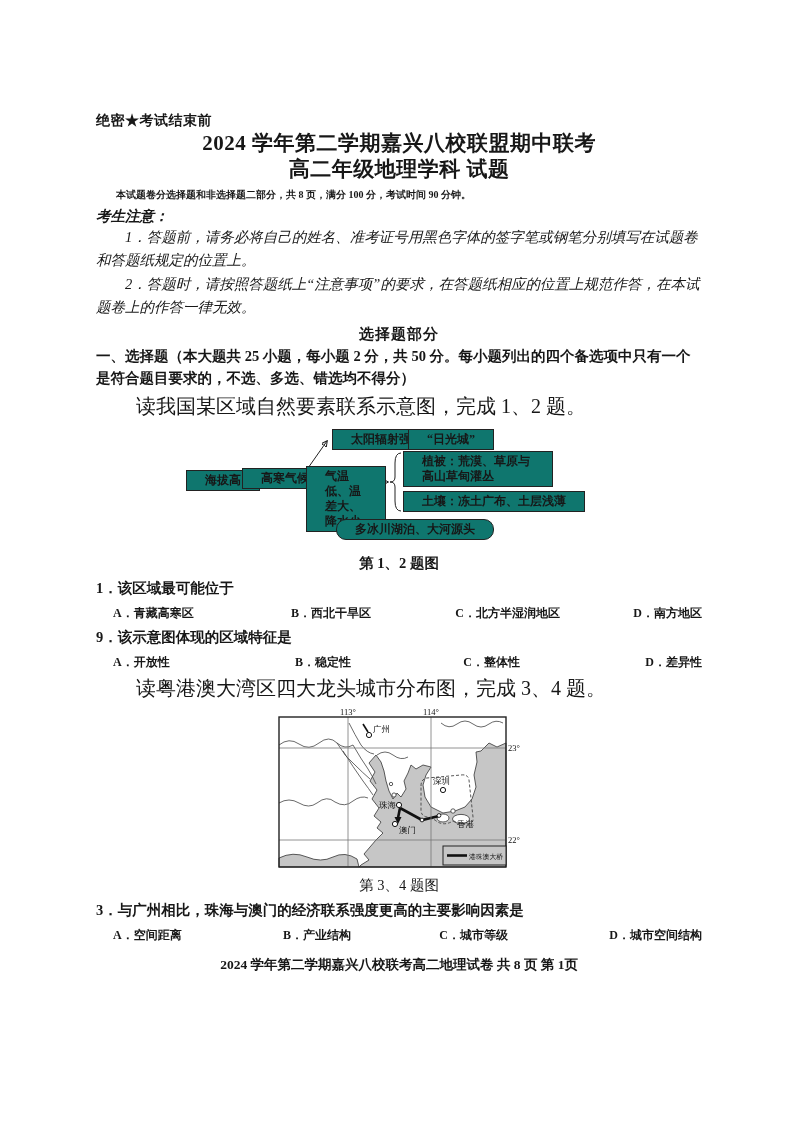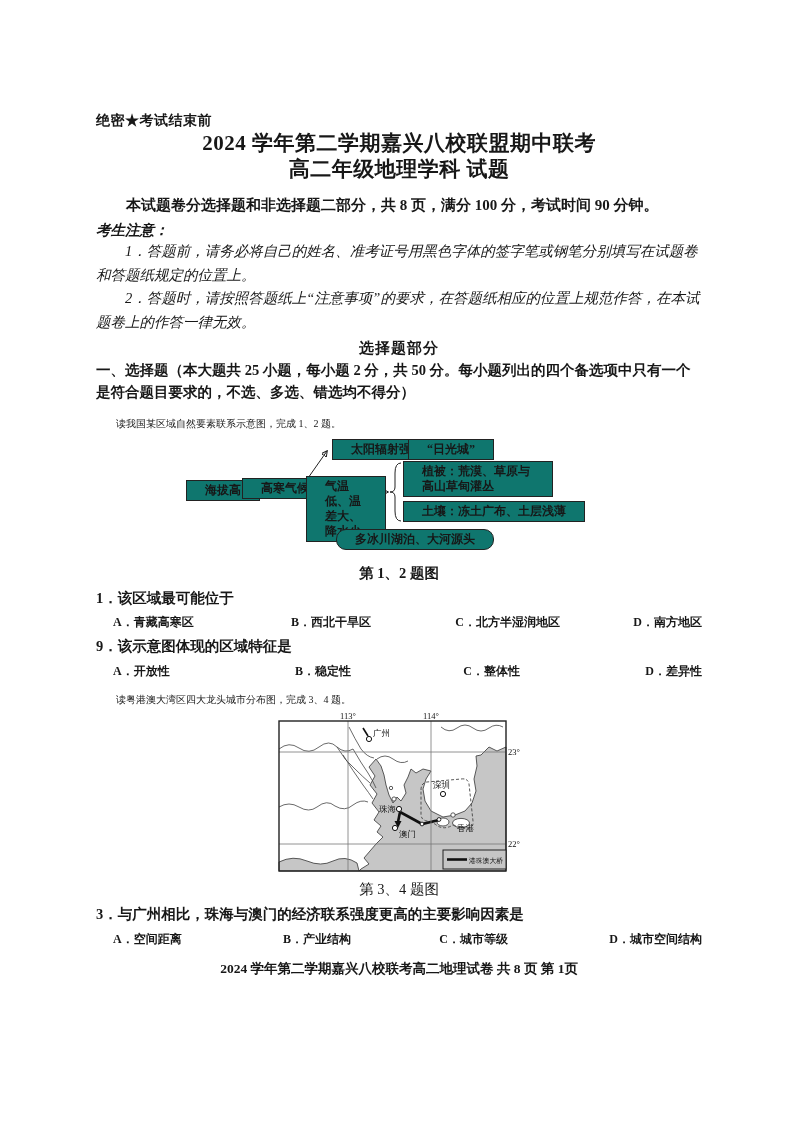--- a/index.html
+++ b/index.html
@@ -5,26 +5,26 @@
   html,body{margin:0;padding:0;}
   body{
     width:794px;height:1123px;background:#ffffff;color:#171717;
     font-family:"Liberation Serif","DejaVu Serif",serif;
     -webkit-font-smoothing:antialiased;
   }
   .page{box-sizing:border-box;width:794px;height:1123px;padding:112px 92px 0 96px;position:relative;overflow:hidden;}
   .secrecy{font-size:14px;font-weight:bold;letter-spacing:.5px;}
   .title{ text-align:center;font-size:21px;font-weight:bold;line-height:1.25;letter-spacing:.5px;}
   .title.sub{margin-bottom:4px;}
-  .summary{font-size:15px;font-weight:600;text-indent:2em;margin-top:12px;line-height:1.45;}
+  .summary{font-size:10px;font-weight:600;text-indent:2em;margin-top:5px;line-height:1.45;}
   .notice-label{font-size:14.5px;font-style:italic;font-weight:bold;margin-top:5px;}
   .notice{font-size:14.5px;font-style:italic;text-indent:2em;line-height:1.62;}
   .part-title{text-align:center;font-size:15px;font-weight:bold;margin:5px 0 2px;letter-spacing:1px;}
   .directions{font-size:14.5px;font-weight:bold;line-height:1.5;}
-  .intro{font-size:10px;text-indent:2em;line-height:1.5;margin-top:12px;}
+  .intro{font-size:20px;text-indent:2em;line-height:1.5;margin-top:2px;}
   
   .fc-wrap{position:relative;height:122px;margin:6px 0 0 88px;width:400px;}
   .fc-lines{position:absolute;left:0;top:0;width:400px;height:122px;}
   .fc-lines line,.fc-lines path{stroke:#222;stroke-width:1;fill:none;}
   .fc-box{position:absolute;border:1px solid #222;background:#0f766e;font-size:12px;line-height:1.25;
           padding:2px 18px;white-space:nowrap;font-weight:600;}
   .fc-box.wrap{white-space:normal;}
   .fig-caption{text-align:center;font-weight:bold;font-size:14.5px;margin-top:5px;}
   
   .q-stem{font-size:14.5px;font-weight:bold;line-height:1.5;margin-top:5px;}

